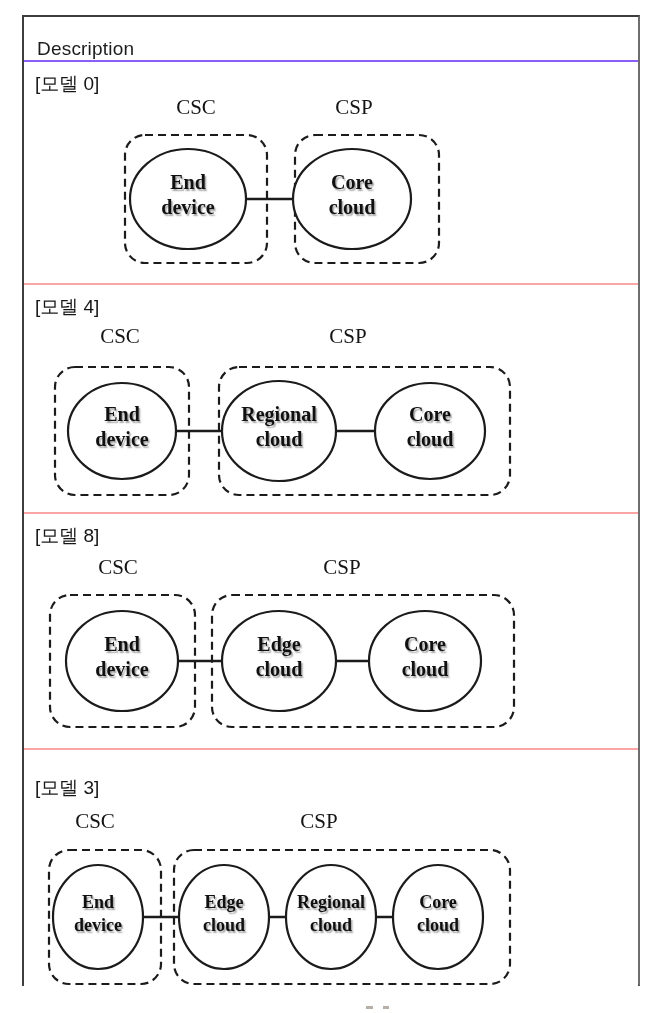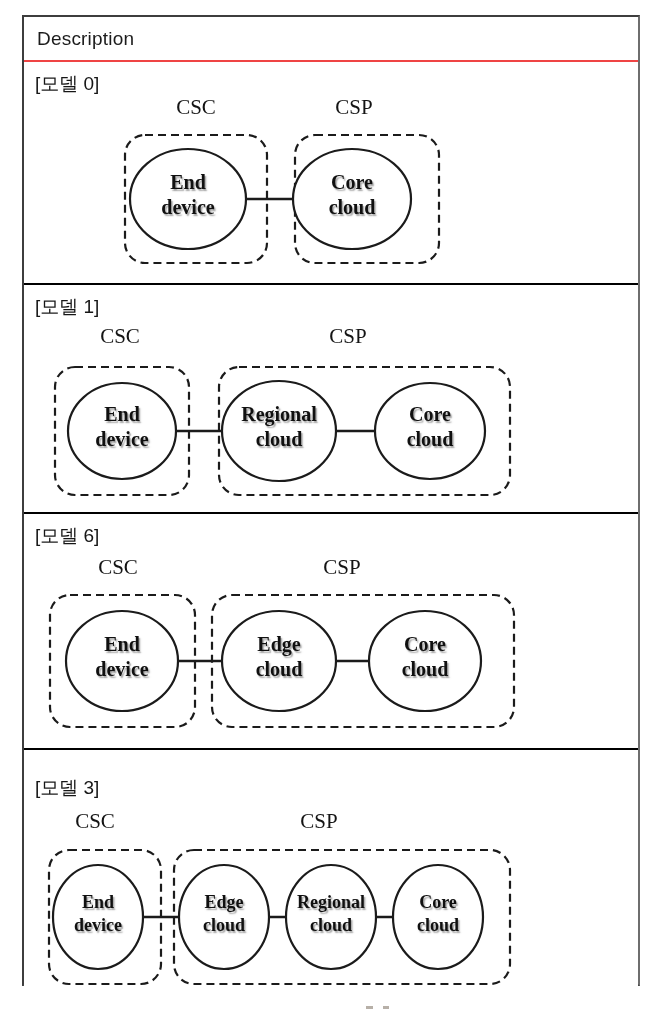--- a/index.html
+++ b/index.html
@@ -3,23 +3,23 @@
 <meta charset="utf-8">
 <style>
   html,body{margin:0;padding:0;background:#ffffff;}
   #screen{position:relative;width:664px;height:1013px;background:#ffffff;overflow:hidden;
           font-family:"Liberation Sans",sans-serif;}
   #doc-table{position:absolute;left:22px;top:15px;width:618px;height:971px;
              box-sizing:border-box;background:#ffffff;
              border-top:2px solid #3d3d3d;border-left:2px solid #3d3d3d;
              border-bottom:2px solid #4a4a4a;border-right:2px solid #6e6e6e;}
   .table-header{position:relative;height:45px;box-sizing:border-box;
-                border-bottom:2px solid #ef4444;display:flex;align-items:center;
+                border-bottom:2px solid #8b5cf6;display:flex;align-items:flex-end;
                 padding-left:13px;font-size:19px;color:#1c1c1c;letter-spacing:0.2px;}
-  .model-row{position:relative;box-sizing:border-box;border-bottom:2px solid #000000;background:#fff;}
+  .model-row{position:relative;box-sizing:border-box;border-bottom:2px solid #fca5a5;background:#fff;}
   .model-row:last-child{border-bottom:none;margin-top:16px;}
   .model-label{position:absolute;left:11px;top:9px;font-size:19px;color:#161616;}
   .row-svg{position:absolute;left:0;top:0;}
   .grp-label{font-family:"Liberation Serif",serif;font-size:21px;fill:#141414;}
   .node-text{font-family:"Liberation Serif",serif;font-weight:bold;fill:#101010;
              text-shadow:1.5px 1.5px 1.5px rgba(90,90,90,0.55);}
   .artifact{position:absolute;background:#b7b0a8;}
 </style>
 </head>
 <body>
@@ -40,41 +40,41 @@
             <text x="164" y="152" text-anchor="middle" class="node-text" font-size="20">device</text>
             <text x="330" y="52" text-anchor="middle" class="grp-label">CSP</text>
             <rect x="271" y="73" width="144" height="128" rx="20" ry="20" fill="none" stroke="#1b1b1b" stroke-width="2.2" stroke-dasharray="8 5"></rect>
             <ellipse cx="328" cy="137" rx="59" ry="50" fill="#ffffff" stroke="#1b1b1b" stroke-width="2.2"></ellipse>
             <text x="328" y="127" text-anchor="middle" class="node-text" font-size="20">Core</text>
             <text x="328" y="152" text-anchor="middle" class="node-text" font-size="20">cloud</text>
             <line x1="222" y1="137" x2="269" y2="137" stroke="#1b1b1b" stroke-width="2.5"></line>
           </svg>
         </div>
         <div class="model-row" style="height: 229px;">
-          <div class="model-label">[모델 1]</div>
+          <div class="model-label">[모델 4]</div>
           <svg class="row-svg" width="614" height="227" viewBox="0 0 614 227">
             <text x="96" y="58" text-anchor="middle" class="grp-label">CSC</text>
             <rect x="31" y="82" width="134" height="128" rx="20" ry="20" fill="none" stroke="#1b1b1b" stroke-width="2.2" stroke-dasharray="8 5"></rect>
             <ellipse cx="98" cy="146" rx="54" ry="48" fill="#ffffff" stroke="#1b1b1b" stroke-width="2.2"></ellipse>
             <text x="98" y="136" text-anchor="middle" class="node-text" font-size="20">End</text>
             <text x="98" y="161" text-anchor="middle" class="node-text" font-size="20">device</text>
             <text x="324" y="58" text-anchor="middle" class="grp-label">CSP</text>
             <rect x="195" y="82" width="291" height="128" rx="20" ry="20" fill="none" stroke="#1b1b1b" stroke-width="2.2" stroke-dasharray="8 5"></rect>
             <ellipse cx="255" cy="146" rx="57" ry="50" fill="#ffffff" stroke="#1b1b1b" stroke-width="2.2"></ellipse>
             <text x="255" y="136" text-anchor="middle" class="node-text" font-size="20">Regional</text>
             <text x="255" y="161" text-anchor="middle" class="node-text" font-size="20">cloud</text>
             <ellipse cx="406" cy="146" rx="55" ry="48" fill="#ffffff" stroke="#1b1b1b" stroke-width="2.2"></ellipse>
             <text x="406" y="136" text-anchor="middle" class="node-text" font-size="20">Core</text>
             <text x="406" y="161" text-anchor="middle" class="node-text" font-size="20">cloud</text>
             <line x1="152" y1="146" x2="198" y2="146" stroke="#1b1b1b" stroke-width="2.5"></line>
             <line x1="312" y1="146" x2="351" y2="146" stroke="#1b1b1b" stroke-width="2.5"></line>
           </svg>
         </div>
         <div class="model-row" style="height: 236px;">
-          <div class="model-label">[모델 6]</div>
+          <div class="model-label">[모델 8]</div>
           <svg class="row-svg" width="614" height="234" viewBox="0 0 614 234">
             <text x="94" y="60" text-anchor="middle" class="grp-label">CSC</text>
             <rect x="26" y="81" width="145" height="132" rx="20" ry="20" fill="none" stroke="#1b1b1b" stroke-width="2.2" stroke-dasharray="8 5"></rect>
             <ellipse cx="98" cy="147" rx="56" ry="50" fill="#ffffff" stroke="#1b1b1b" stroke-width="2.2"></ellipse>
             <text x="98" y="137" text-anchor="middle" class="node-text" font-size="20">End</text>
             <text x="98" y="162" text-anchor="middle" class="node-text" font-size="20">device</text>
             <text x="318" y="60" text-anchor="middle" class="grp-label">CSP</text>
             <rect x="188" y="81" width="302" height="132" rx="20" ry="20" fill="none" stroke="#1b1b1b" stroke-width="2.2" stroke-dasharray="8 5"></rect>
             <ellipse cx="255" cy="147" rx="57" ry="50" fill="#ffffff" stroke="#1b1b1b" stroke-width="2.2"></ellipse>
             <text x="255" y="137" text-anchor="middle" class="node-text" font-size="20">Edge</text>

